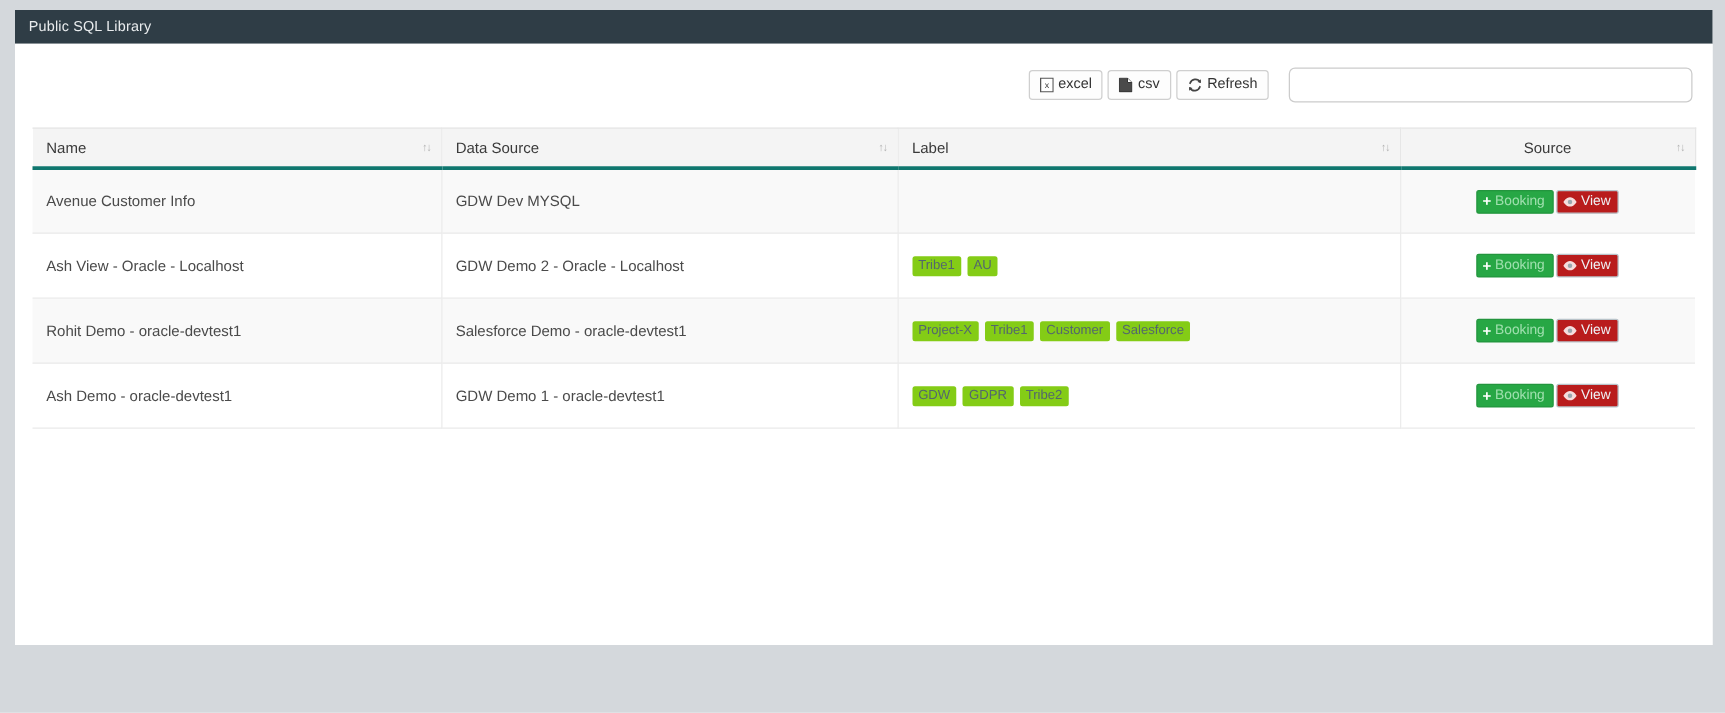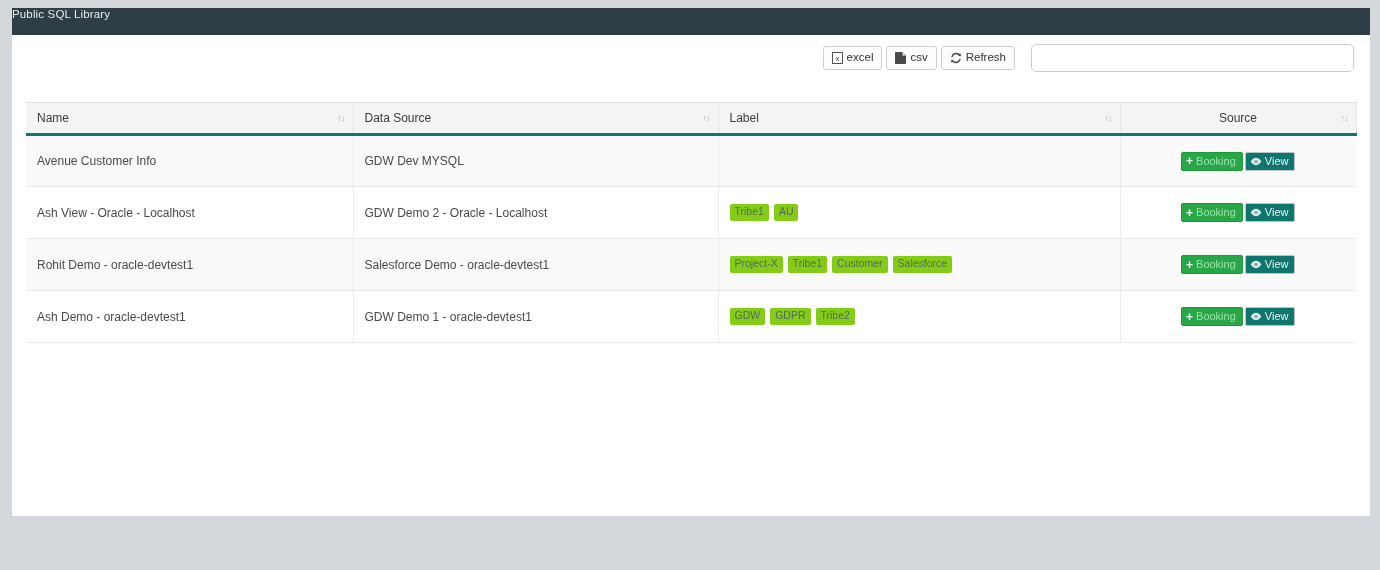--- a/index.html
+++ b/index.html
@@ -26,39 +26,40 @@
     top: 8px;
     width: 1358px;
     height: 508px;
     background: #ffffff;
   }
 
   .panel-header {
     height: 27px;
     background: #2f3d46;
     display: flex;
-    align-items: flex-start;
+    align-items: center;
+    padding-left: 11px;
   }
   .panel-title {
     color: #e9ecee;
     font-size: 11.5px;
     letter-spacing: 0.15px;
   }
 
   .panel-body {
     position: relative;
     height: calc(100% - 27px);
     background: #ffffff;
   }
 
   
   .toolbar {
     position: absolute;
     right: 16px;
-    top: 9px;
+    top: 19px;
     display: flex;
     align-items: center;
     gap: 0;
   }
   .btn-group {
     display: flex;
     align-items: center;
     gap: 4px;
   }
   .tb-btn {
@@ -188,21 +189,21 @@
     padding: 0 6px 0 4px;
     border-radius: 2px;
     display: inline-flex;
     align-items: center;
     gap: 3px;
     cursor: pointer;
     line-height: 1;
     font-family: "Liberation Sans", sans-serif;
   }
   .btn-view {
-    background: #0f766e;
+    background: #b91c1c;
     border: 1px solid #b9c3c9;
     color: #eef3f6;
     font-size: 11px;
     height: 19px;
     padding: 0 6px 0 4px;
     border-radius: 2px;
     display: inline-flex;
     align-items: center;
     gap: 3px;
     cursor: pointer;

